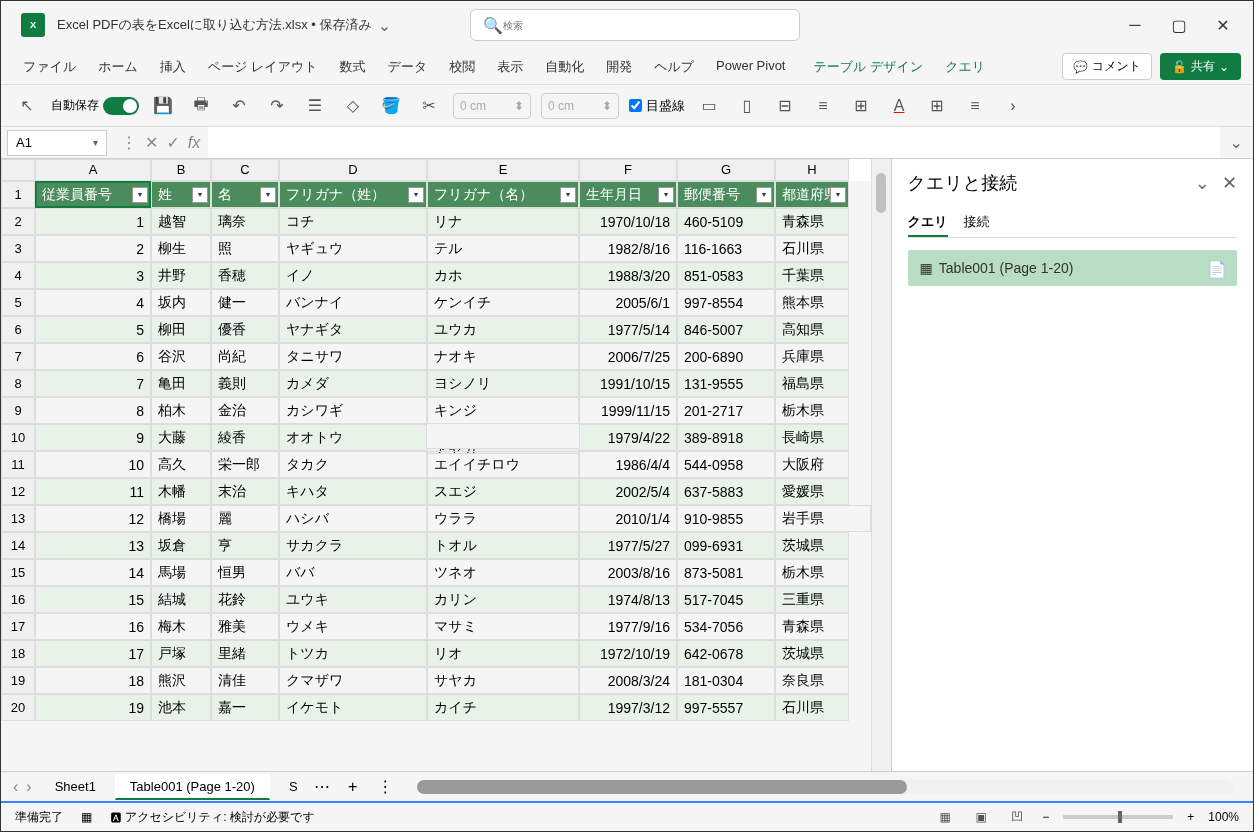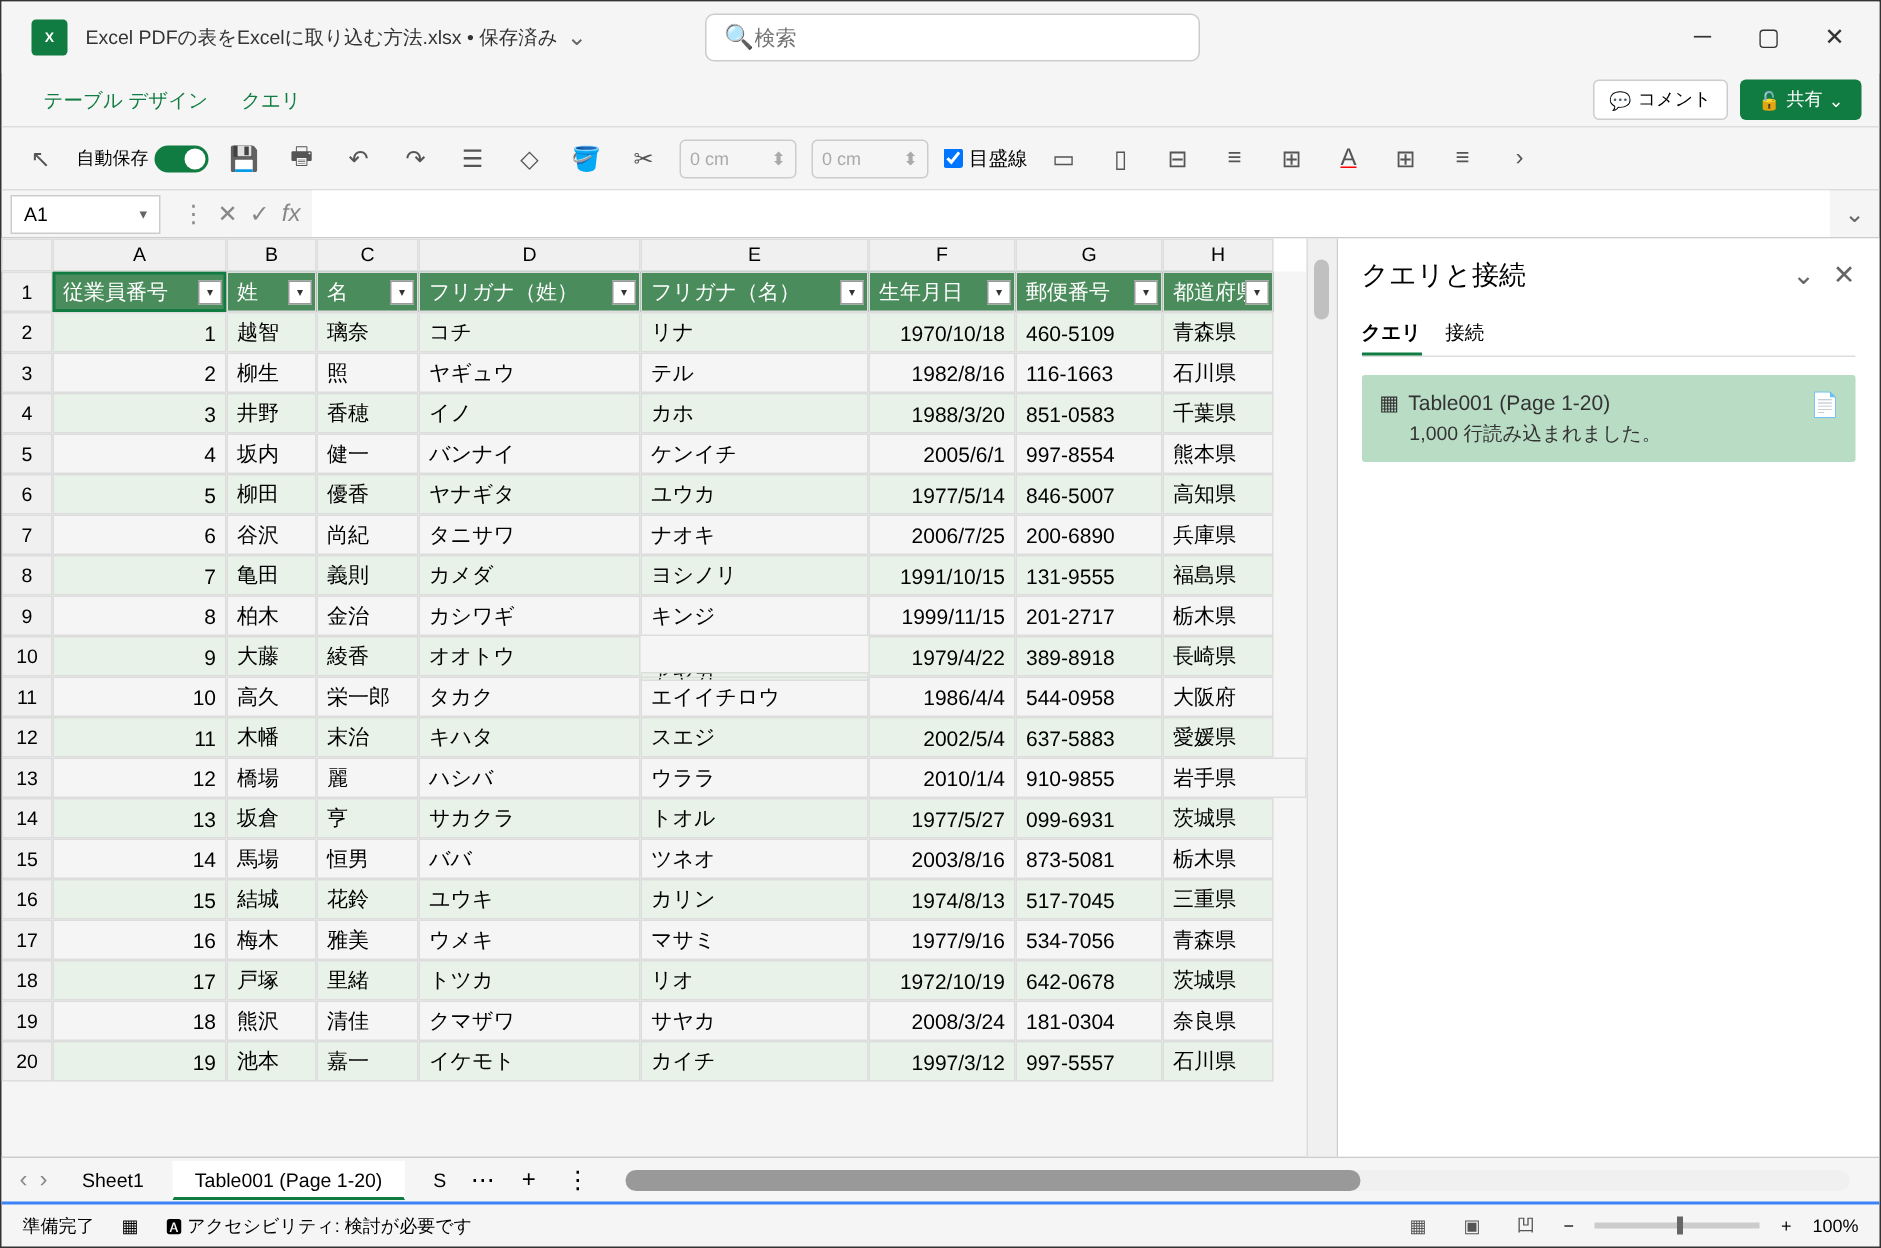--- a/index.html
+++ b/index.html
@@ -2,21 +2,21 @@
 <html><head>
 <meta charset="utf-8">
 <style>
 * { margin: 0; padding: 0; box-sizing: border-box; font-family: "Segoe UI", Meiryo, sans-serif; }
 body { width: 1254px; height: 832px; background: #f5f5f5; overflow: hidden; border: 1px solid #333; }
 .titlebar { height: 48px; display: flex; align-items: center; padding: 0 8px; background: #f5f5f5; }
 .app-icon { width: 24px; height: 24px; background: #107c41; color: #fff; display: flex; align-items: center; justify-content: center; font-weight: bold; font-size: 11px; border-radius: 3px; margin: 0 12px; }
 .filename { font-size: 13px; color: #333; }
 .save-chevron { margin-left: 6px; color: #666; }
 .search-box { margin-left: auto; margin-right: auto; width: 330px; height: 32px; border: 1px solid #ccc; border-radius: 6px; display: flex; align-items: center; padding: 0 12px; background: #fff; position: absolute; left: 470px; }
-.search-box input { border: none; outline: none; flex: 1; font-size: 14px; color: #c2410c; }
+.search-box input { border: none; outline: none; flex: 1; font-size: 10px; color: #c2410c; }
 .win-controls { margin-left: auto; display: flex; gap: 24px; padding-right: 12px; }
 .win-btn { width: 20px; height: 20px; display: flex; align-items: center; justify-content: center; color: #333; cursor: pointer; }
 .ribbon-tabs { height: 36px; display: flex; align-items: center; padding: 0 12px; gap: 2px; border-bottom: 1px solid #ddd; }
 .ribbon-tab { padding: 6px 10px; font-size: 13px; color: #333; cursor: pointer; }
 .ribbon-tab.contextual { color: #107c41; }
 .ribbon-right { margin-left: auto; display: flex; gap: 8px; align-items: center; }
 .comment-btn { border: 1px solid #ccc; border-radius: 4px; padding: 4px 10px; font-size: 12px; background: #fff; display: flex; align-items: center; gap: 4px; }
 .share-btn { background: #107c41; color: #fff; border-radius: 4px; padding: 5px 12px; font-size: 12px; display: flex; align-items: center; gap: 4px; }
 .toolbar { height: 42px; display: flex; align-items: center; padding: 0 12px; gap: 10px; border-bottom: 1px solid #ddd; }
 .tb-item { display: flex; align-items: center; justify-content: center; width: 28px; height: 28px; color: #555; cursor: pointer; font-size: 16px; }
@@ -88,20 +88,34 @@
     <input placeholder="検索" style="">
   </div>
   <div class="win-controls">
     <div class="win-btn">─</div>
     <div class="win-btn">▢</div>
     <div class="win-btn">✕</div>
   </div>
 </div>
 
 <div class="ribbon-tabs">
+  <div id="ribbon-tabs-container" style="display:flex;gap:2px">
+      <div class="ribbon-tab">ファイル</div>
+      <div class="ribbon-tab">ホーム</div>
+      <div class="ribbon-tab">挿入</div>
+      <div class="ribbon-tab">ページ レイアウト</div>
+      <div class="ribbon-tab">数式</div>
+      <div class="ribbon-tab">データ</div>
+      <div class="ribbon-tab">校閲</div>
+      <div class="ribbon-tab">表示</div>
+      <div class="ribbon-tab">自動化</div>
+      <div class="ribbon-tab">開発</div>
+      <div class="ribbon-tab">ヘルプ</div>
+      <div class="ribbon-tab">Power Pivot</div>
+    </div>
   <div id="contextual-tabs-container" style="display:flex;gap:2px;margin-left:6px">
       <div class="ribbon-tab contextual">テーブル デザイン</div>
       <div class="ribbon-tab contextual">クエリ</div>
     </div>
   <div class="ribbon-right">
     <div class="comment-btn">
         <span>💬</span>
         <span>コメント</span>
       </div>
     <div class="share-btn">
@@ -415,21 +429,20 @@
     </div>
     <div class="query-tabs">
       <div class="query-tab active">クエリ</div>
       <div class="query-tab">接続</div>
     </div>
     <div class="query-item">
       <div class="query-item-name">
           <span>▦</span>
           <span>Table001 (Page 1-20)</span>
         </div>
-      <div class="query-item-status">1,000 行読み込まれました。</div>
       <span class="query-item-icon">📄</span>
     </div>
   </div>
 </div>
 
 <div class="sheet-tabs">
   <div class="sheet-nav">
     <span>‹</span>
     <span>›</span>
   </div>

